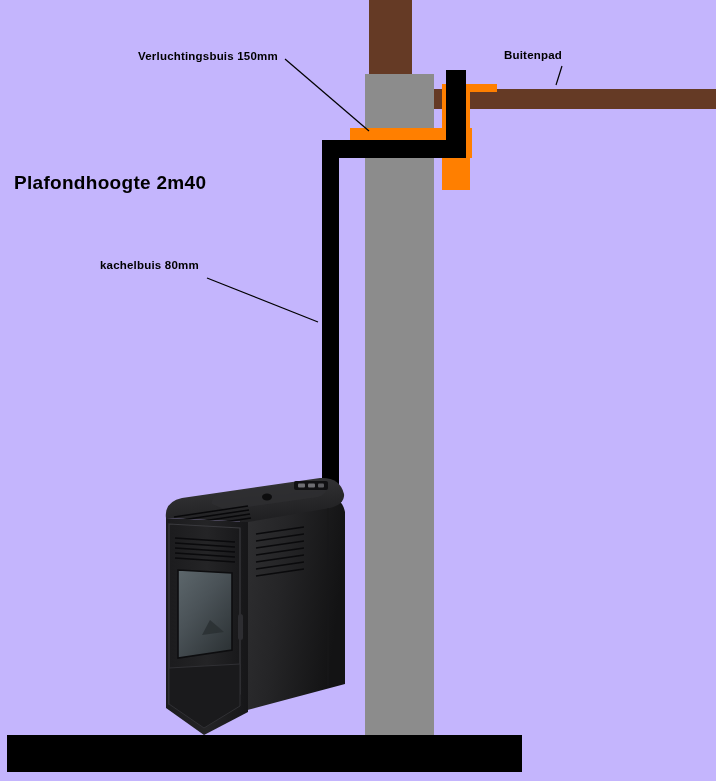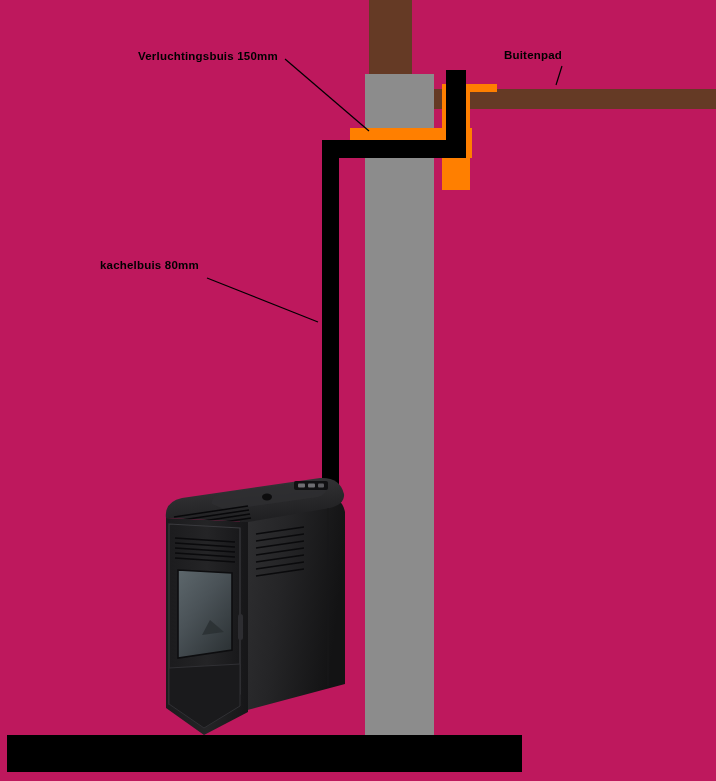--- a/index.html
+++ b/index.html
@@ -7,21 +7,21 @@
     padding: 0;
     background: #ffffff;
   }
   body {
     font-family: "Liberation Sans", sans-serif;
   }
   #diagram {
     position: relative;
     width: 716px;
     height: 781px;
-    background: #be185d;
+    background: #c4b5fd;
     overflow: hidden;
   }
   .abs { position: absolute; }
 
   
   .chimney-brown {
     left: 369px; top: 0px; width: 43px; height: 76px;
     background: #643venta;
   }
   .chimney-brown { background: #653A25; }
@@ -178,16 +178,17 @@
 
     <line class="leader" x1="562" y1="66" x2="556" y2="85"></line>
 
     <line class="leader" x1="207" y1="278" x2="318" y2="322"></line>
   </svg>
 
   <div class="abs label label-small" style="left:138px; top:51px;">Verluchtingsbuis 150mm</div>
 
   <div class="abs label label-small" style="left:504px; top:50px;">Buitenpad</div>
 
+  <div class="abs label label-big" style="left:14px; top:173px;">Plafondhoogte 2m40</div>
 
   <div class="abs label label-small" style="left:100px; top:260px;text-align:center;">kachelbuis 80mm</div>
 
 </div>
 
 </body></html>

